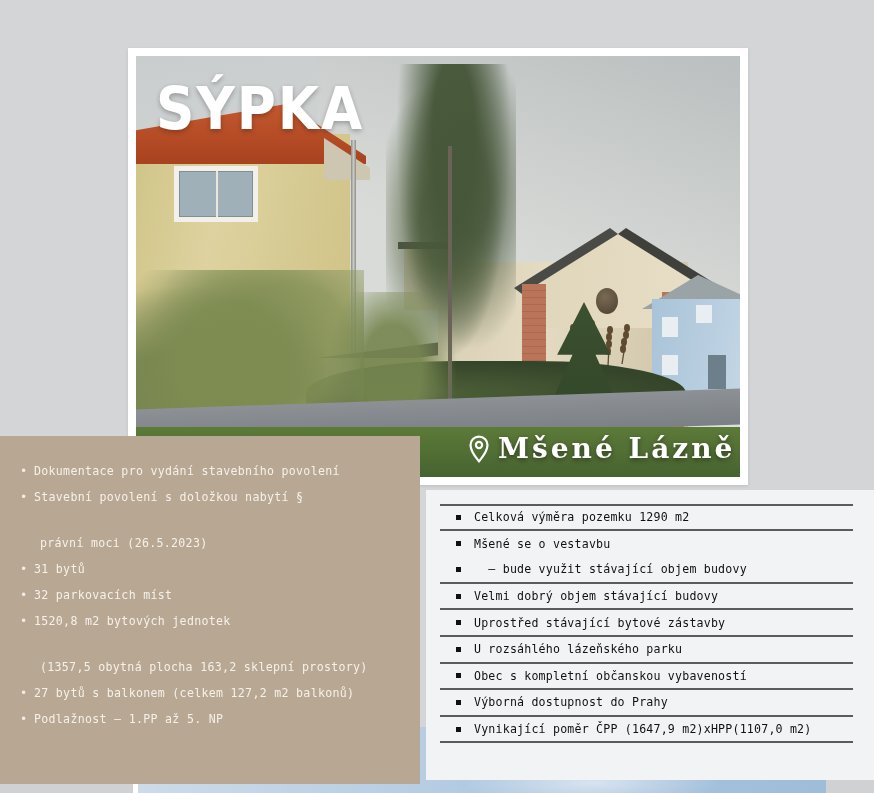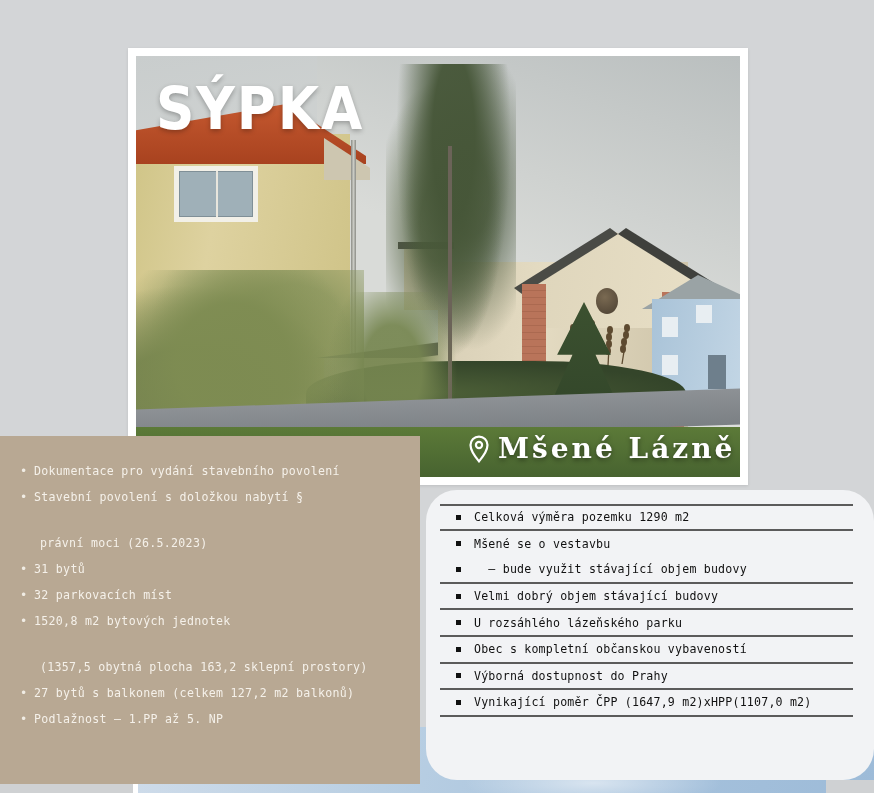--- a/index.html
+++ b/index.html
@@ -226,21 +226,20 @@
     font-size:12px; color:#f0ece4;
   }
   .beige-list li.cont{ padding-left:22px;margin-top:20px; }
 
   
   .spec-panel{
     position:absolute; left:426px; top:490px; width:448px; height:290px;
     background:#f2f3f5;
     z-index:6;
     padding:14px 21px 10px 14px;
-    border-radius:31px;
   }
   .spec-list{ list-style:none; }
   .spec-list li{
     position:relative;
     display:flex; align-items:center;
     height:26.6px;
     padding-left:34px;
     font-size:11.6px;
     color:#111;
     letter-spacing:.2px;
@@ -404,20 +403,21 @@
     <li class="bulleted">Podlažnost – 1.PP až 5. NP</li>
   </ul>
 </div>
 
 <div class="spec-panel">
   <ul class="spec-list">
     <li class="rule-top rule-bottom">Celková výměra pozemku 1290 m2</li>
     <li>Mšené se o vestavbu</li>
     <li class="rule-bottom">  – bude využit stávající objem budovy</li>
     <li class="rule-bottom">Velmi dobrý objem stávající budovy</li>
+    <li class="rule-bottom">Uprostřed stávající bytové zástavby</li>
     <li class="rule-bottom">U rozsáhlého lázeňského parku</li>
     <li class="rule-bottom">Obec s kompletní občanskou vybaveností</li>
     <li class="rule-bottom">Výborná dostupnost do Prahy</li>
     <li class="rule-bottom">Vynikající poměr ČPP (1647,9 m2)xHPP(1107,0 m2)</li>
   </ul>
 </div>
 
 <div class="bottom-right-gray"></div>
 
 </body></html>

